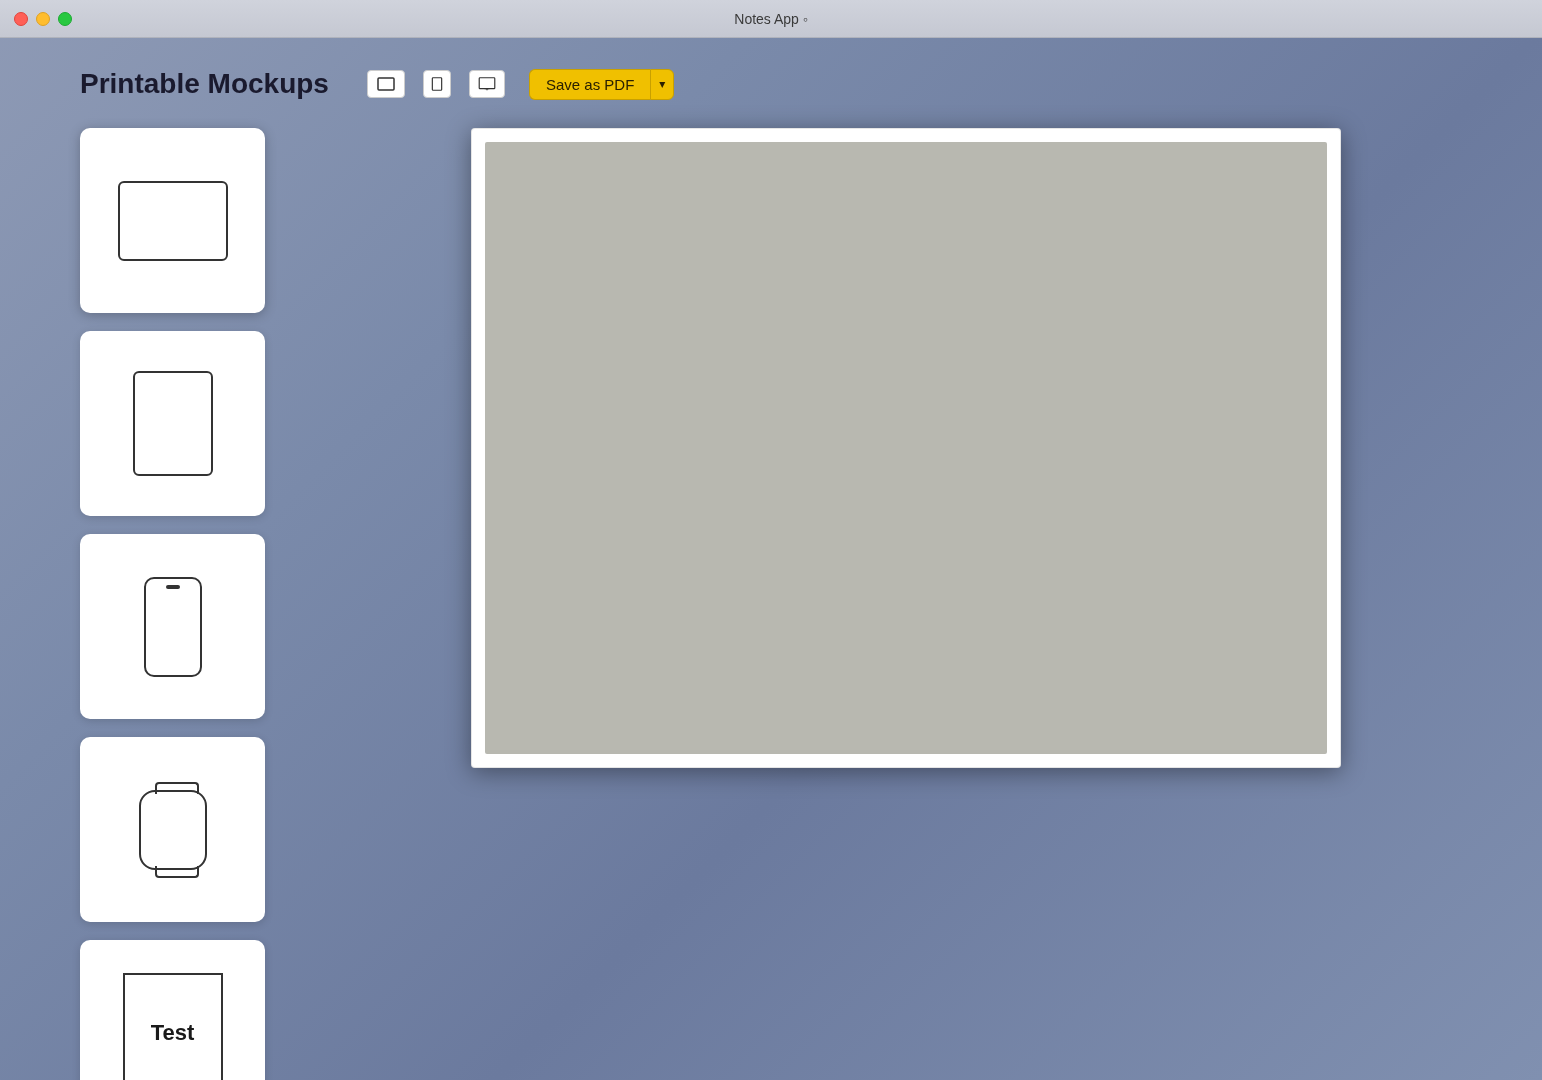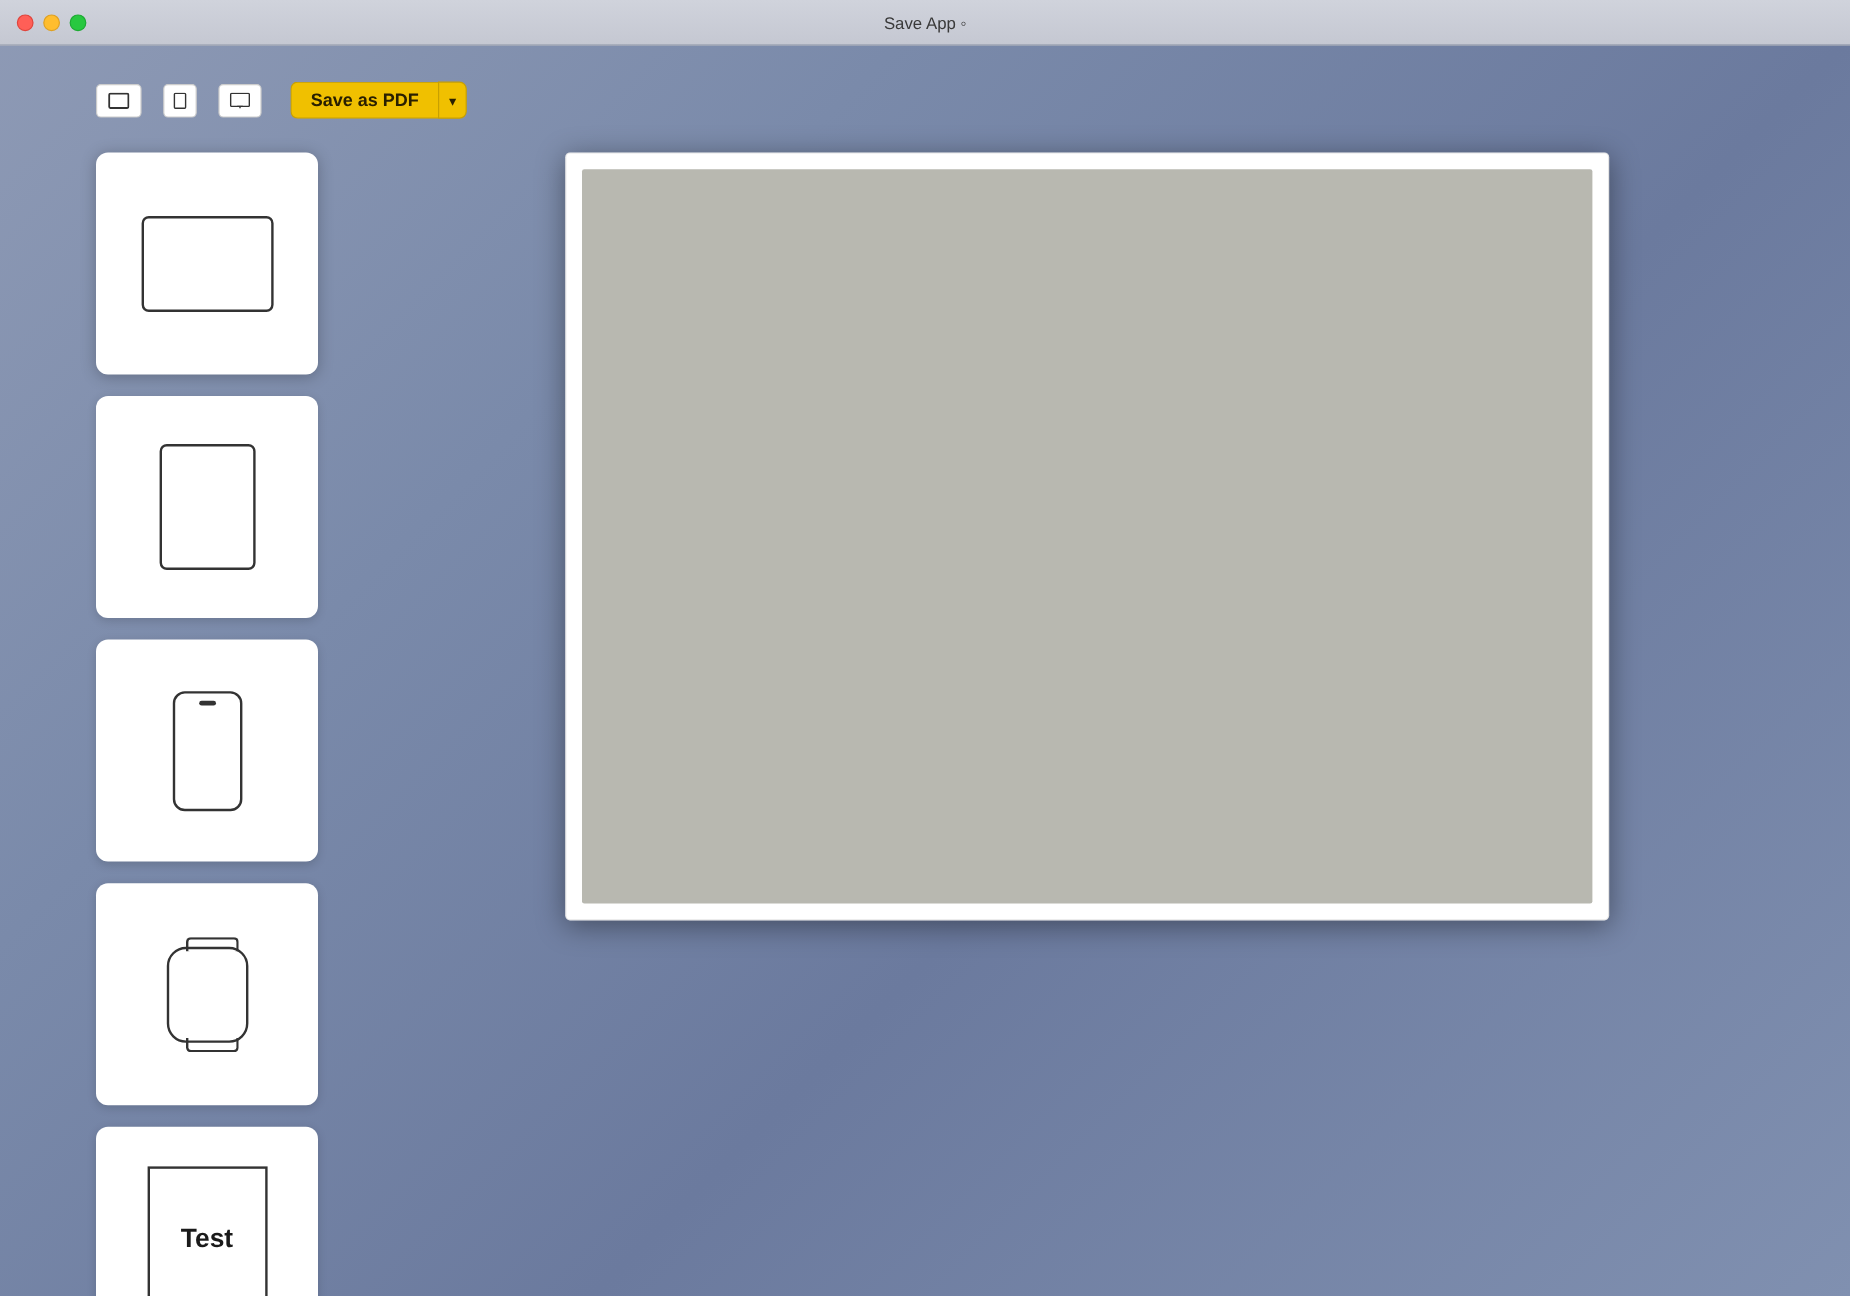--- a/index.html
+++ b/index.html
@@ -121,21 +121,21 @@
       margin-left: 6px;
     }
 
     .save-pdf-btn {
       background: #f0c000;
       border: 1px solid #c8a000;
       border-right: none;
       border-radius: 6px 0 0 6px;
       padding: 6px 16px;
       font-size: 15px;
-      font-weight: 700;
+      font-weight: 400;
       color: #2a2000;
       cursor: pointer;
     }
 
     .save-pdf-dropdown {
       background: #f0c000;
       border: 1px solid #c8a000;
       border-radius: 0 6px 6px 0;
       padding: 6px 8px;
       cursor: pointer;
@@ -296,26 +296,27 @@
   </style>
 </head>
 <body>
 
 <div class="title-bar">
   <div class="title-bar-buttons">
     <button class="title-btn title-btn-close"></button>
     <button class="title-btn title-btn-minimize"></button>
     <button class="title-btn title-btn-maximize"></button>
   </div>
-  <span class="title-bar-title">Save App ◦</span>
+  <span class="title-bar-title">Notes App ◦</span>
 </div>
 
 <div class="main-content">
 
   <div class="header-row">
+    <span class="page-title">Printable Mockups</span>
 
     <button class="view-btn" title="Landscape">
       <svg viewBox="0 0 18 14" fill="none" xmlns="http://www.w3.org/2000/svg">
         <rect x="1" y="1" width="16" height="12" rx="1" stroke="#333" stroke-width="1.5"></rect>
       </svg>
     </button>
 
     <button class="view-btn view-btn-portrait" title="Portrait">
       <svg viewBox="0 0 14 18" width="14" height="18" fill="none" xmlns="http://www.w3.org/2000/svg">
         <rect x="1" y="1" width="12" height="16" rx="1" stroke="#333" stroke-width="1.5"></rect>

